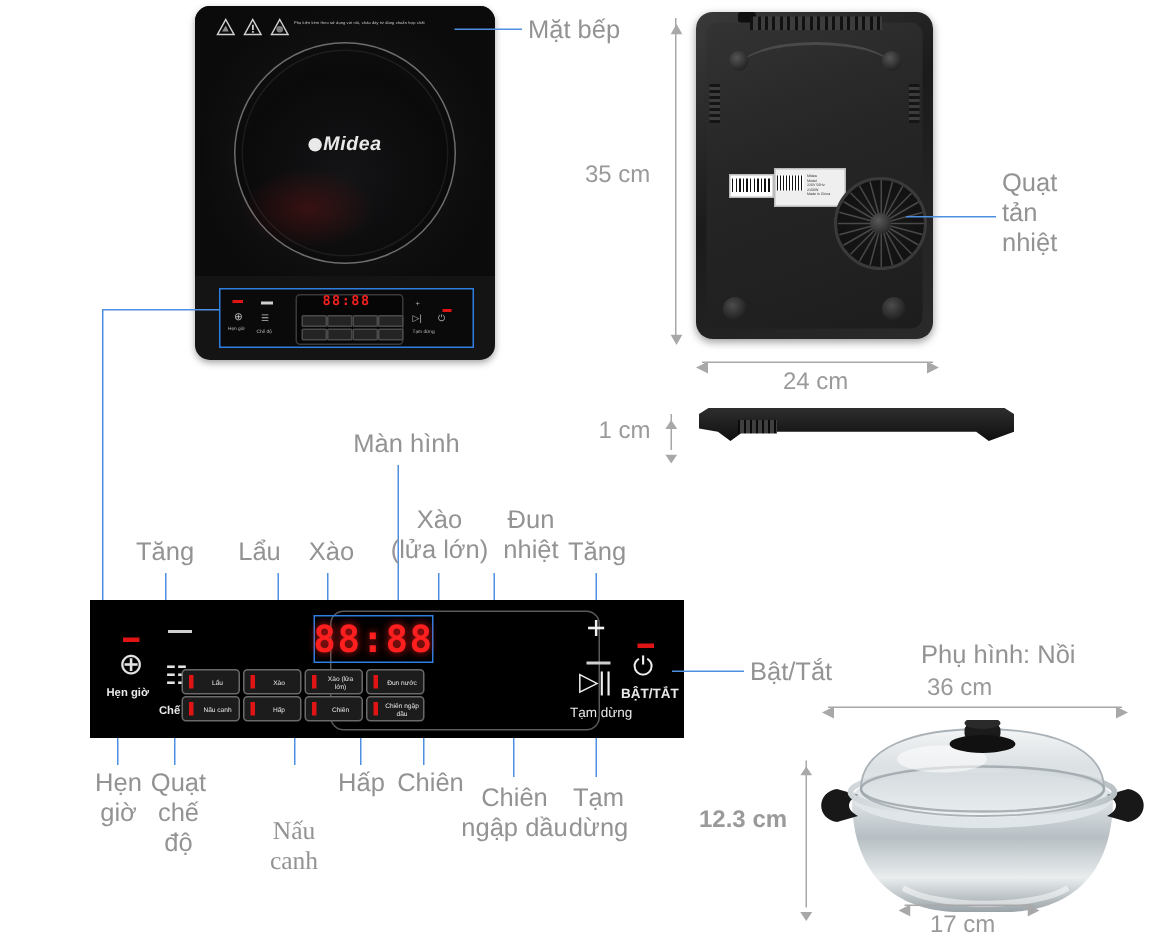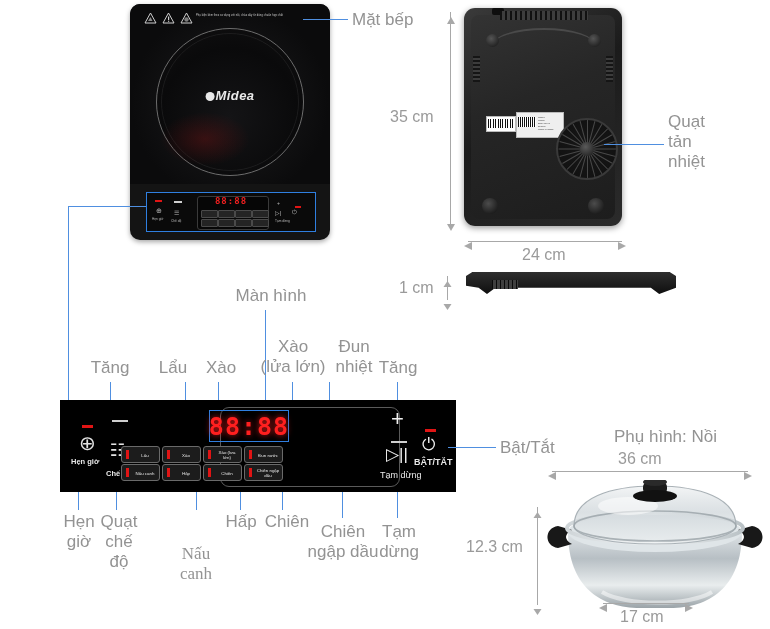--- a/index.html
+++ b/index.html
@@ -429,21 +429,21 @@
 
 <div class="gline" style="left:537px;top:507px;width:1px;height:98px;"></div>
 <div class="abs" style="left:533px;top:504px;">
   <svg width="9" height="6">
       <path d="M4.5 0 L8.5 6 L0.5 6 Z" fill="#a8a8a8"></path>
     </svg></div>
 <div class="abs" style="left:533px;top:601px;">
   <svg width="9" height="6">
       <path d="M4.5 6 L8.5 0 L0.5 0 Z" fill="#a8a8a8"></path>
     </svg></div>
-<div class="dim" style="left:466px;top:538px;">12.3 cm</div>
+<div class="dim" style="left:466px;top:538px;font-weight:bold;">12.3 cm</div>
 
 <div class="gline" style="left:603px;top:603px;width:86px;height:1px;"></div>
 <div class="abs" style="left:599px;top:599px;">
   <svg width="8" height="10">
       <path d="M0 5 L8 1 L8 9 Z" fill="#a8a8a8"></path>
     </svg></div>
 <div class="abs" style="left:685px;top:599px;">
   <svg width="8" height="10">
       <path d="M8 5 L0 1 L0 9 Z" fill="#a8a8a8"></path>
     </svg></div>

